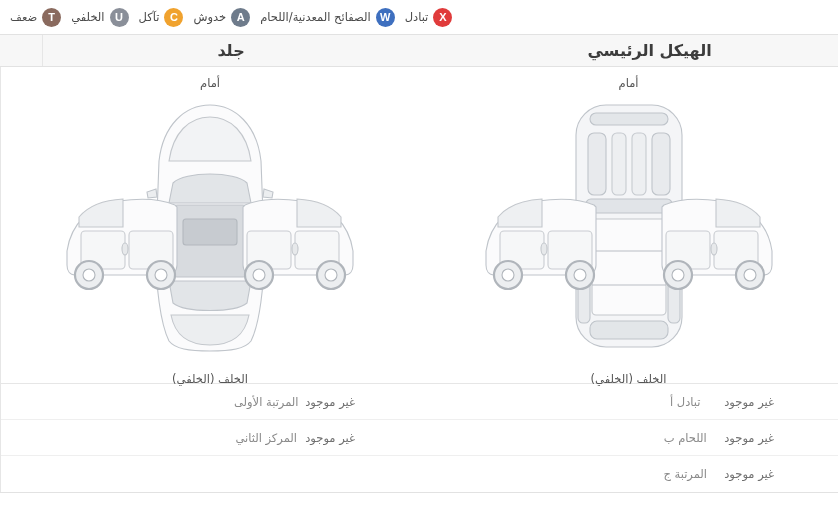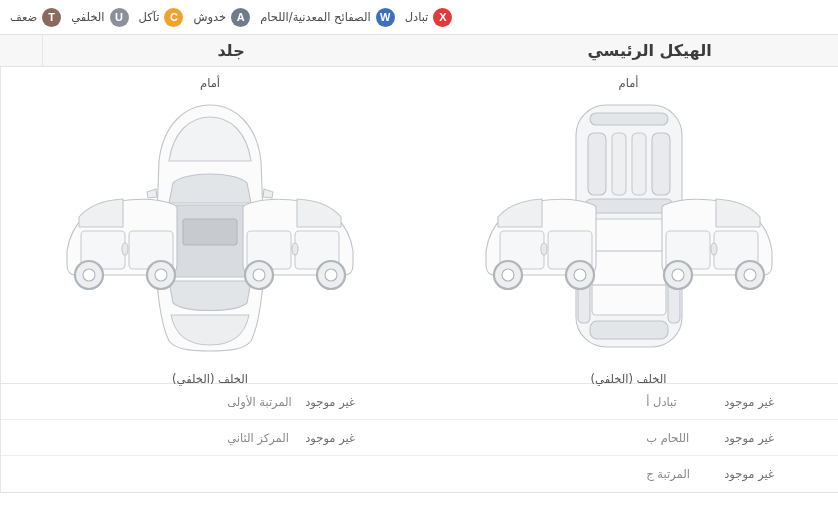--- a/index.html
+++ b/index.html
@@ -127,21 +127,21 @@
     align-items: center;
     justify-content: flex-start;
     padding-right: 58px;
     border-bottom: 1px solid #efefef;
     font-size: 11.5px;
   }
   .row:last-child { border-bottom: none; }
   .row-label {
     color: #8a8a8a;
     min-width: 78px;
-    text-align: left;
+    text-align: center;
   }
   .row-value {
     color: #6f6f6f;
     margin-right: 6px;
   }
   .spacer-row { height: 36px; }
 </style>
 </head>
 <body>
 

